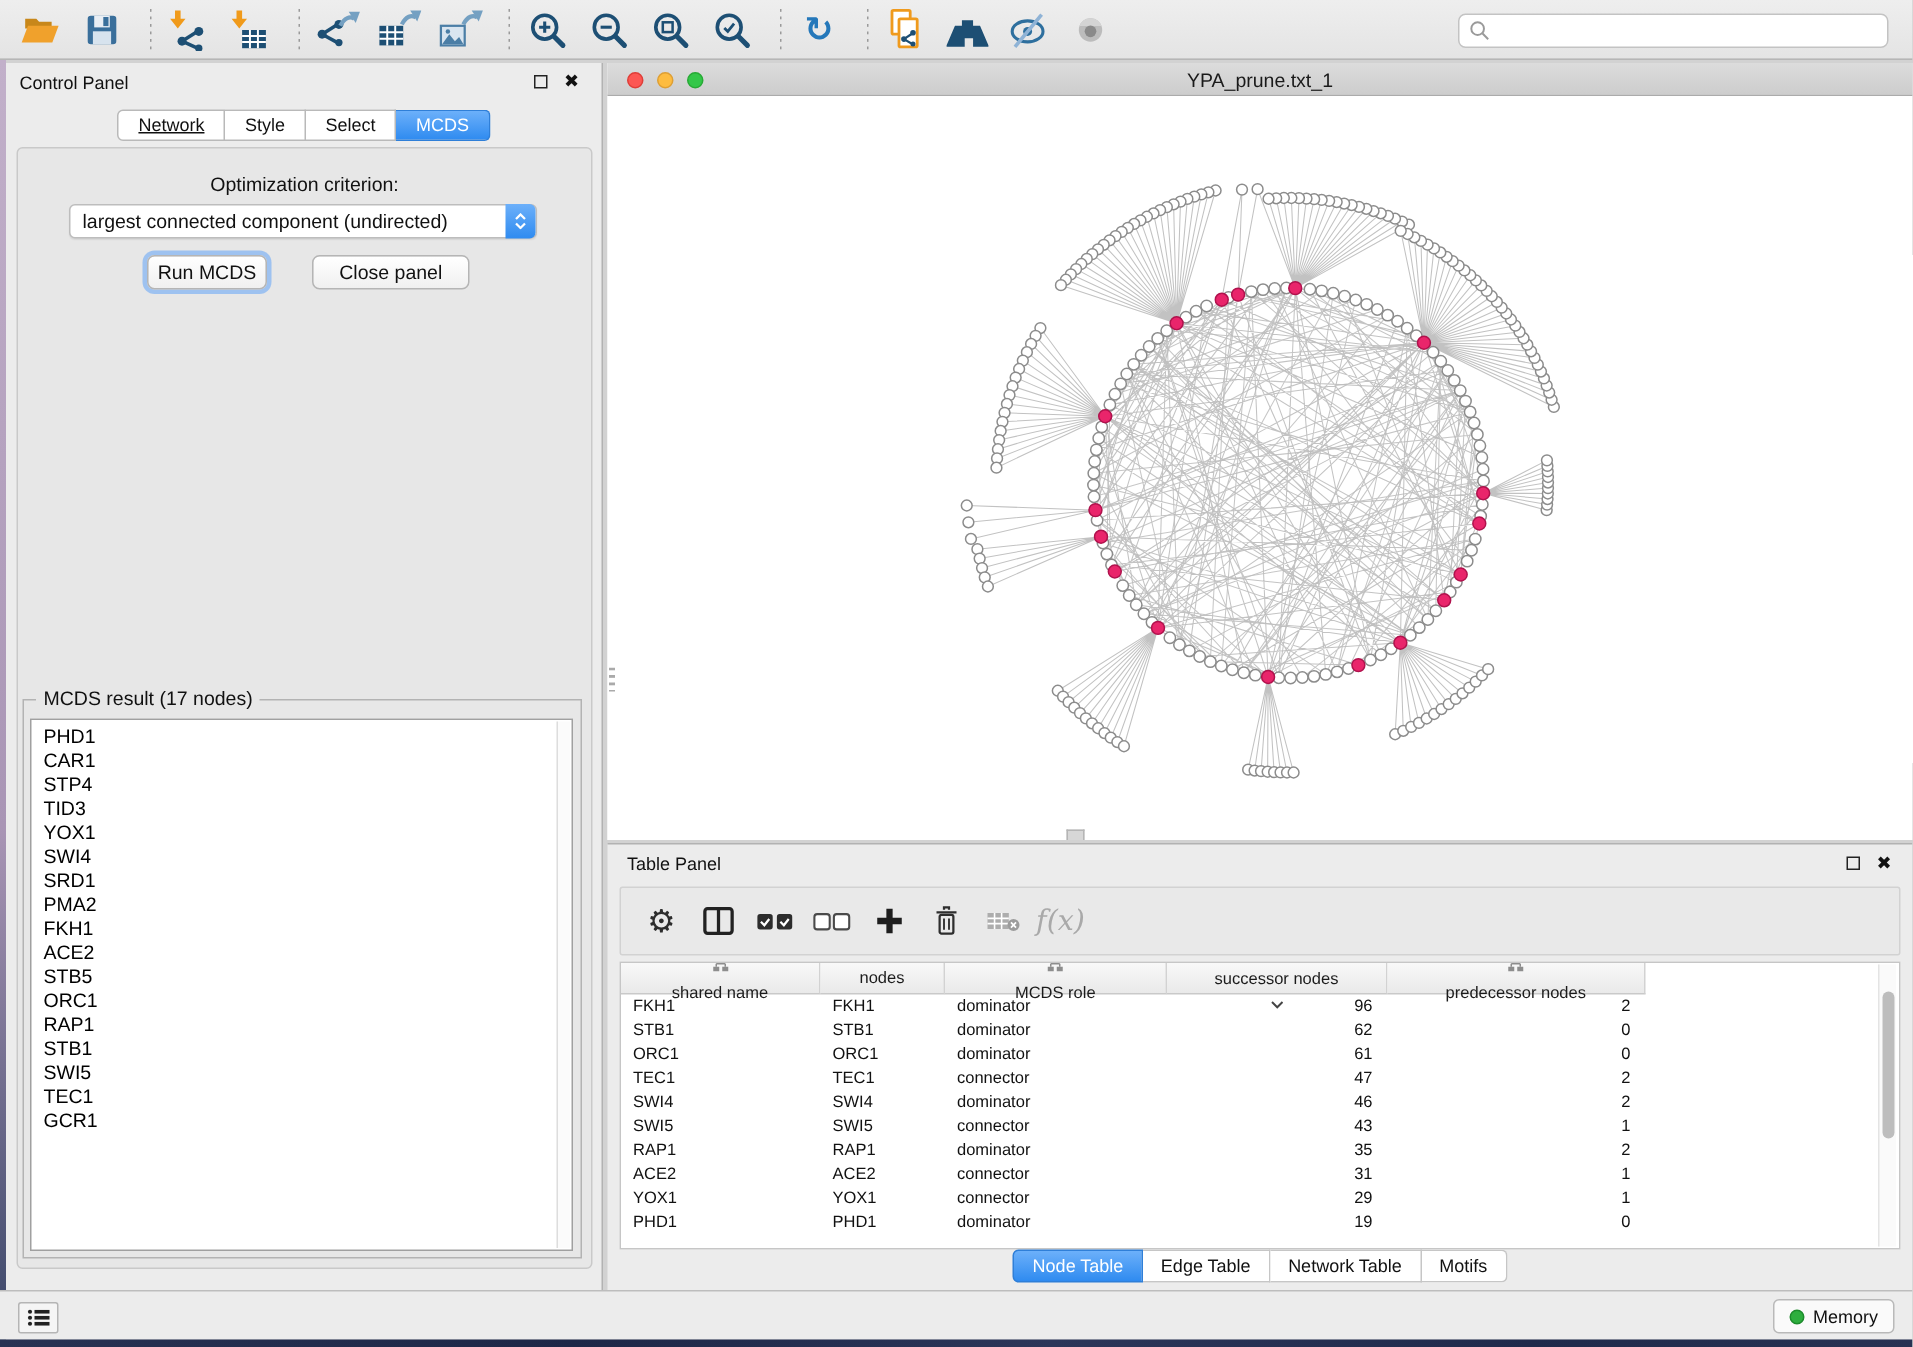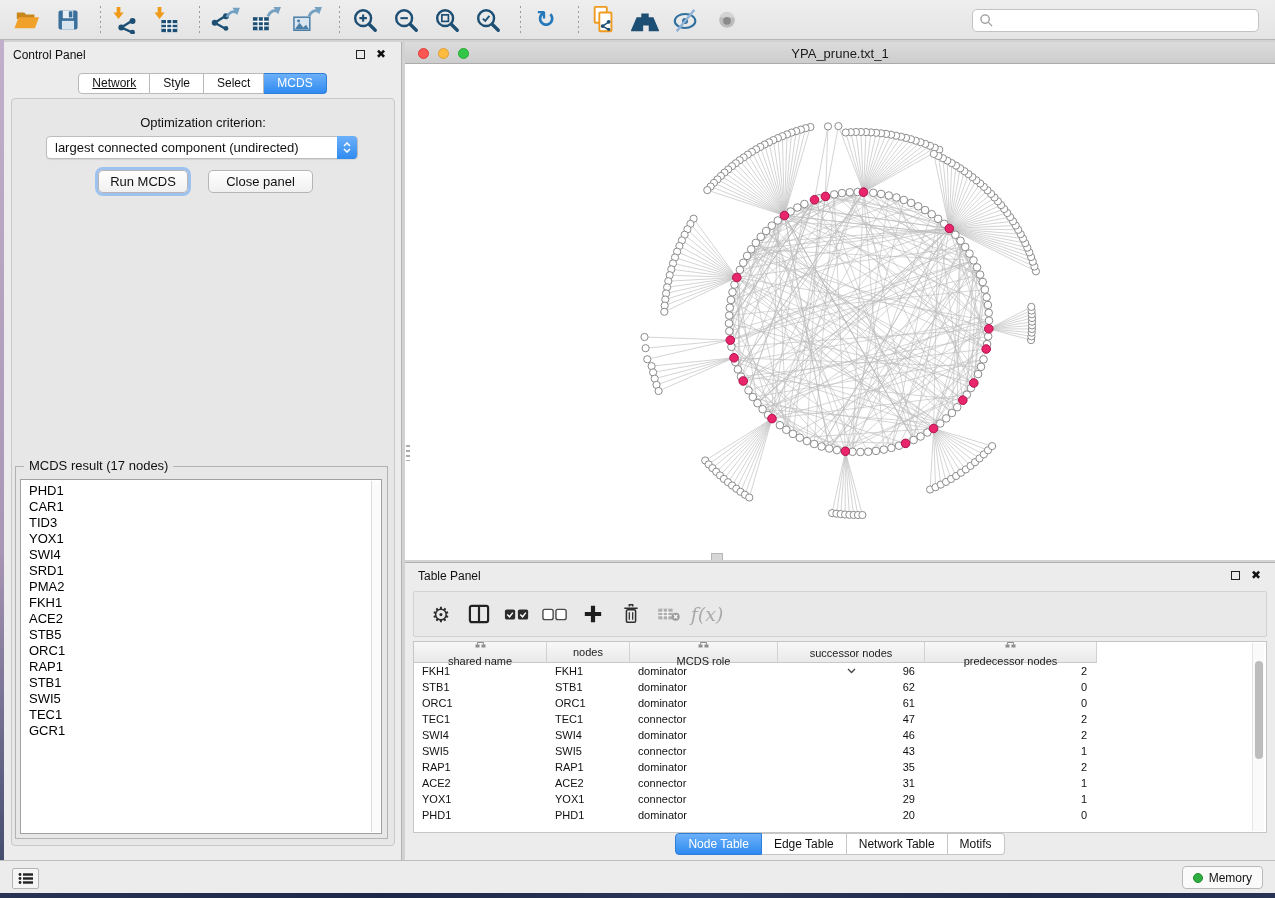--- a/index.html
+++ b/index.html
@@ -45,21 +45,21 @@
   .opt-label { position:absolute; top:16px; width:100%; text-align:center; font-size:13px; color:#111; }
   .mac-select { position:absolute; left:34px; top:37px; width:312px; height:23px; background:#fff;
     border:1px solid #bdbdbd; border-radius:4px; font-size:13px; color:#111; display:flex; align-items:center;
     padding-left:8px; box-shadow:0 1px 1px rgba(0,0,0,.08); }
   .mac-select .stepper { position:absolute; right:0; top:-1px; width:20px; height:23px;
     background:linear-gradient(#6cb0fa,#2f8bf0); border-radius:0 4px 4px 0; display:flex; flex-direction:column;
     align-items:center; justify-content:center; gap:1px; }
   .stepper svg { display:block; }
   .mac-btn { position:absolute; height:23px; background:linear-gradient(#ffffff,#f0f0f0);
     border:1px solid #b5b5b5; border-radius:5px; font-size:13px; color:#111; text-align:center; line-height:21px; }
-  .btn-run { left:86px; top:71px; width:90px; box-shadow:0 0 0 3px rgba(110,170,246,.6); }
+  .btn-run { left:86px; top:71px; width:80px; box-shadow:0 0 0 3px rgba(110,170,246,.6); }
   .btn-close { left:196px; top:71px; width:105px; }
   .result-fieldset { position:absolute; left:3px; top:367px; width:373px; height:373px;
     border:1px solid #b3b3b3; }
   .result-legend { position:absolute; left:8px; top:-9px; background:#e7e7e7; padding:0 5px;
     font-size:13px; color:#111; }
   .result-list { position:absolute; left:4px; top:12px; right:5px; bottom:4px; background:#fff;
     border:1px solid #a0a0a0; overflow:hidden; }
   .result-items { padding:3px 0 0 8px; }
   .result-item { font-size:13px; line-height:16px; color:#000; }
   .result-scroll { position:absolute; top:1px; right:1px; bottom:1px; width:9px; background:#fbfbfb;
@@ -282,20 +282,21 @@
         </span>
       </div>
       <div class="mac-btn btn-run">Run MCDS</div>
       <div class="mac-btn btn-close">Close panel</div>
       <div class="result-fieldset">
         <div class="result-legend">MCDS result (17 nodes)</div>
         <div class="result-list">
           <div class="result-items" id="mcds-items">
               <div class="result-item">PHD1</div>
               <div class="result-item">CAR1</div>
+              <div class="result-item">STP4</div>
               <div class="result-item">TID3</div>
               <div class="result-item">YOX1</div>
               <div class="result-item">SWI4</div>
               <div class="result-item">SRD1</div>
               <div class="result-item">PMA2</div>
               <div class="result-item">FKH1</div>
               <div class="result-item">ACE2</div>
               <div class="result-item">STB5</div>
               <div class="result-item">ORC1</div>
               <div class="result-item">RAP1</div>
@@ -748,21 +749,21 @@
             <div class="td" style="width: 133px;">YOX1</div>
             <div class="td" style="width: 83px;">YOX1</div>
             <div class="td" style="width: 148px;">connector</div>
             <div class="td num" style="width: 147px;">29</div>
             <div class="td num" style="width: 172px;">1</div>
           </div>
           <div class="trow">
             <div class="td" style="width: 133px;">PHD1</div>
             <div class="td" style="width: 83px;">PHD1</div>
             <div class="td" style="width: 148px;">dominator</div>
-            <div class="td num" style="width: 147px;">20</div>
+            <div class="td num" style="width: 147px;">19</div>
             <div class="td num" style="width: 172px;">0</div>
           </div>
         </div>
       <div class="vscroll">
           <div class="vthumb"></div>
         </div>
     </div>
     <div class="bottom-tabs">
       <div class="btab sel">Node Table</div>
       <div class="btab">Edge Table</div>

